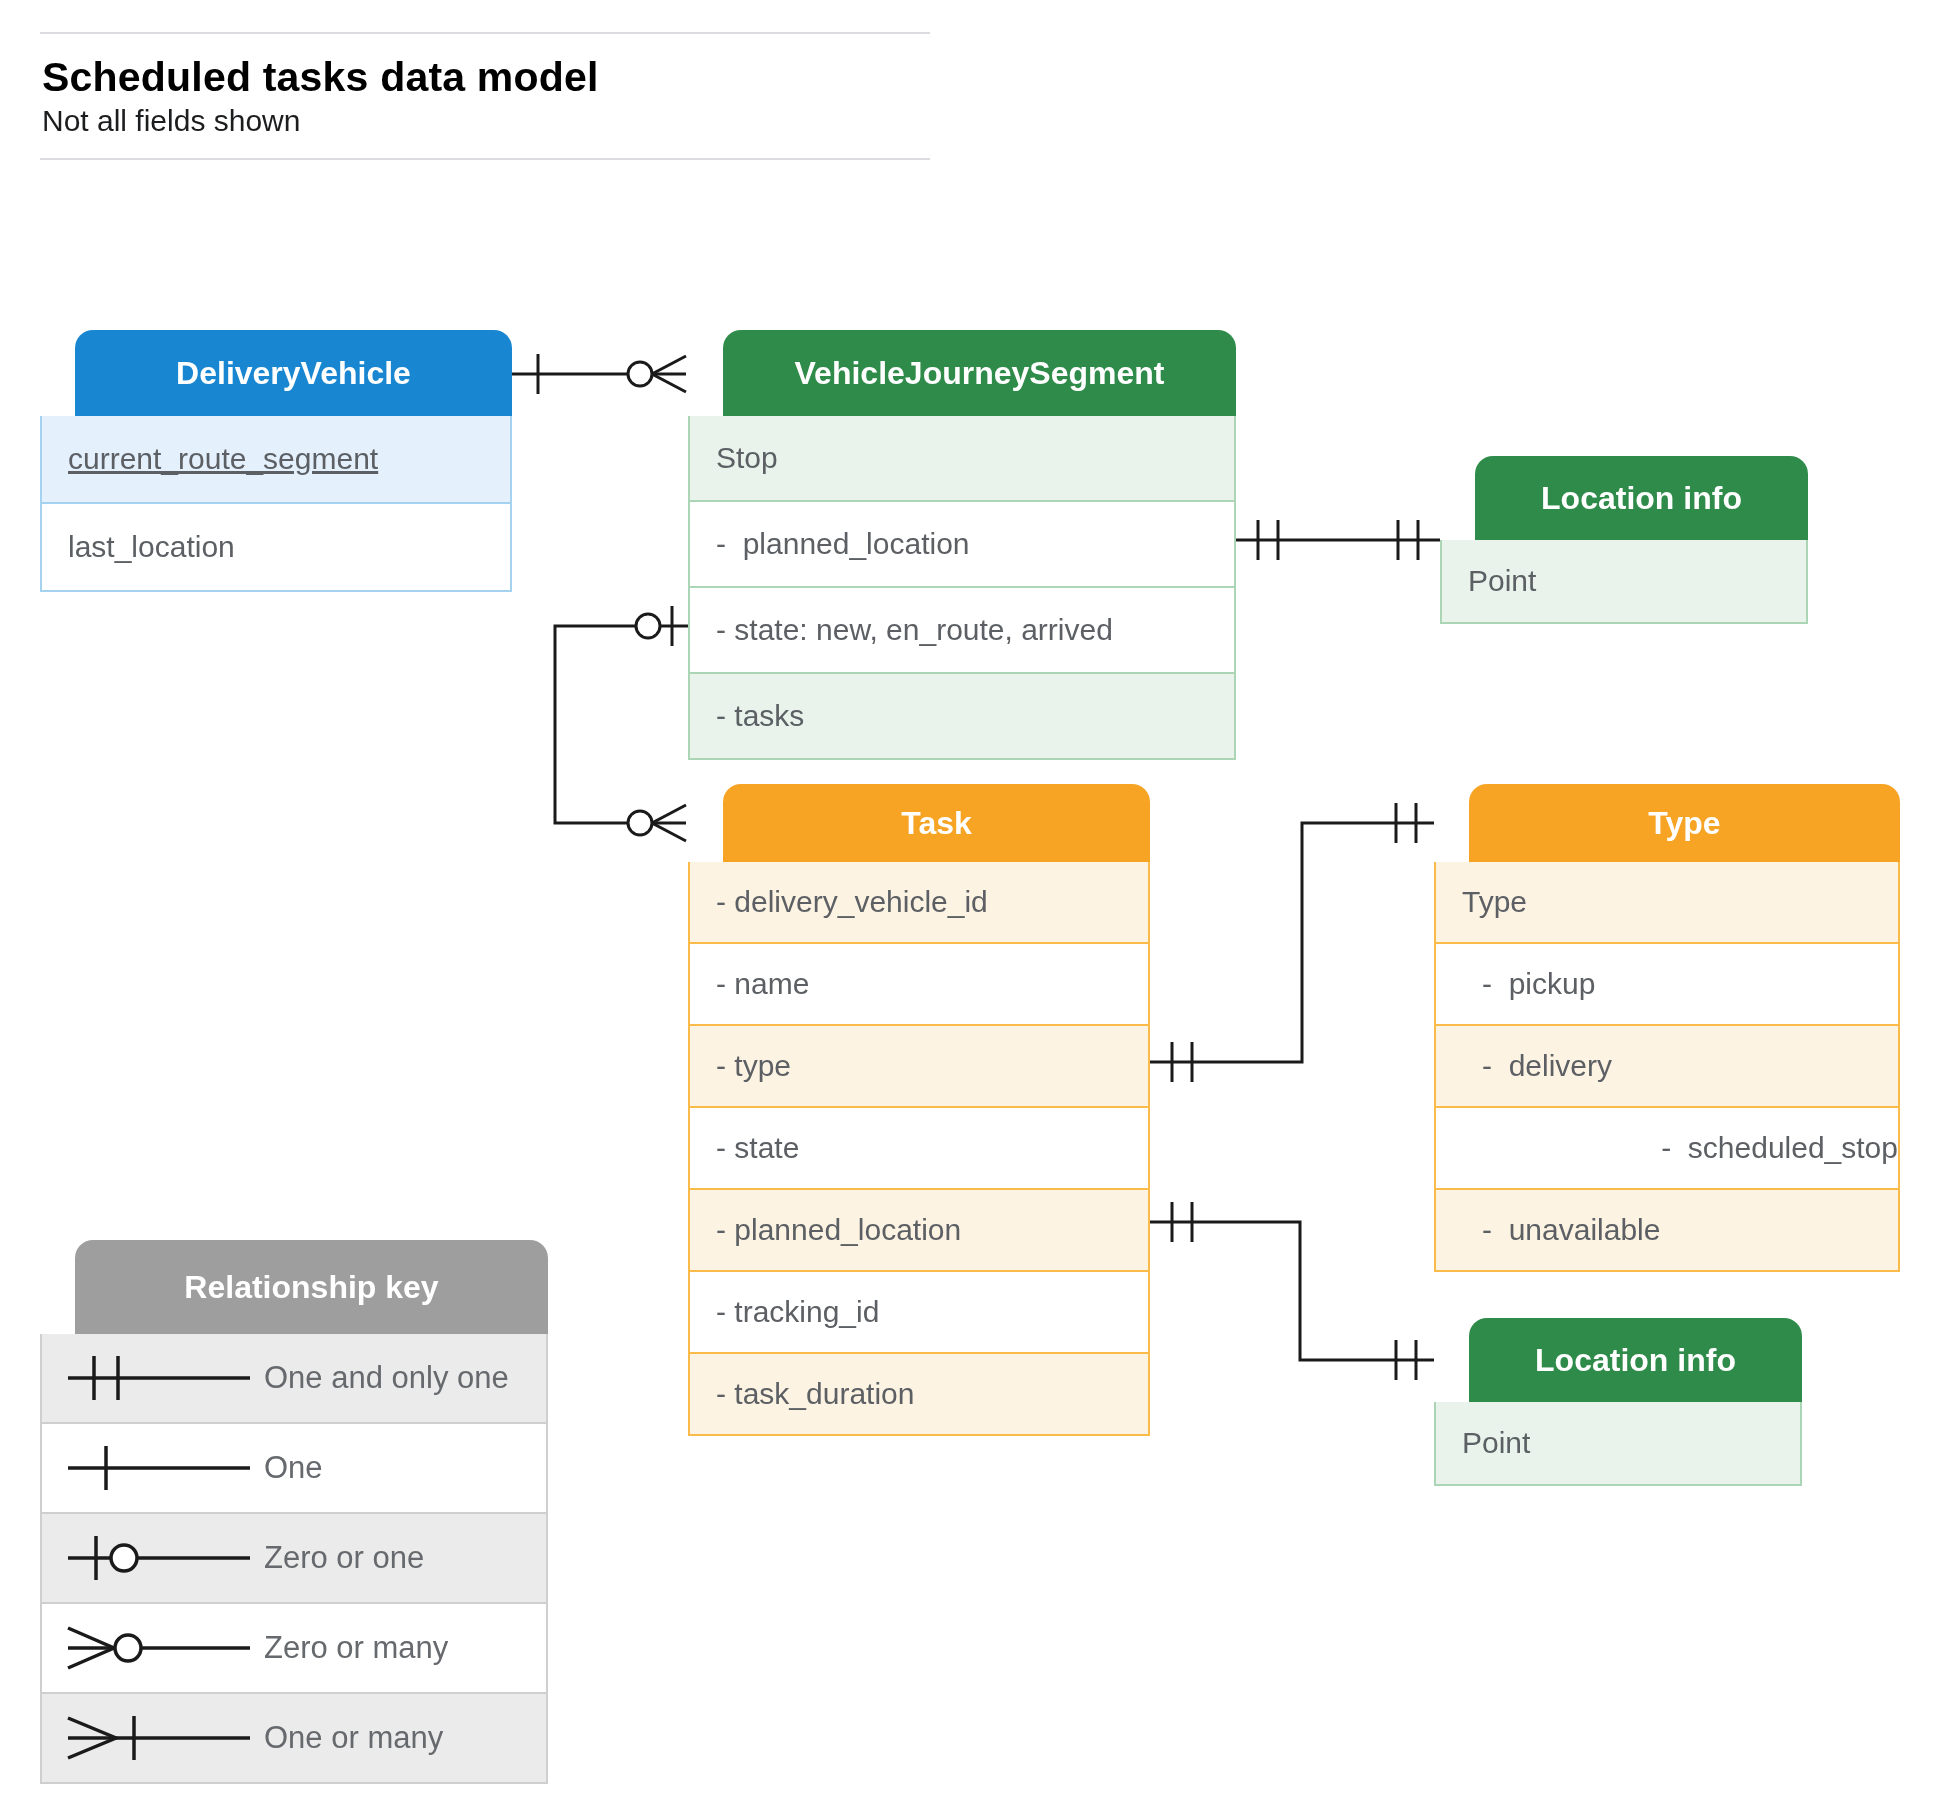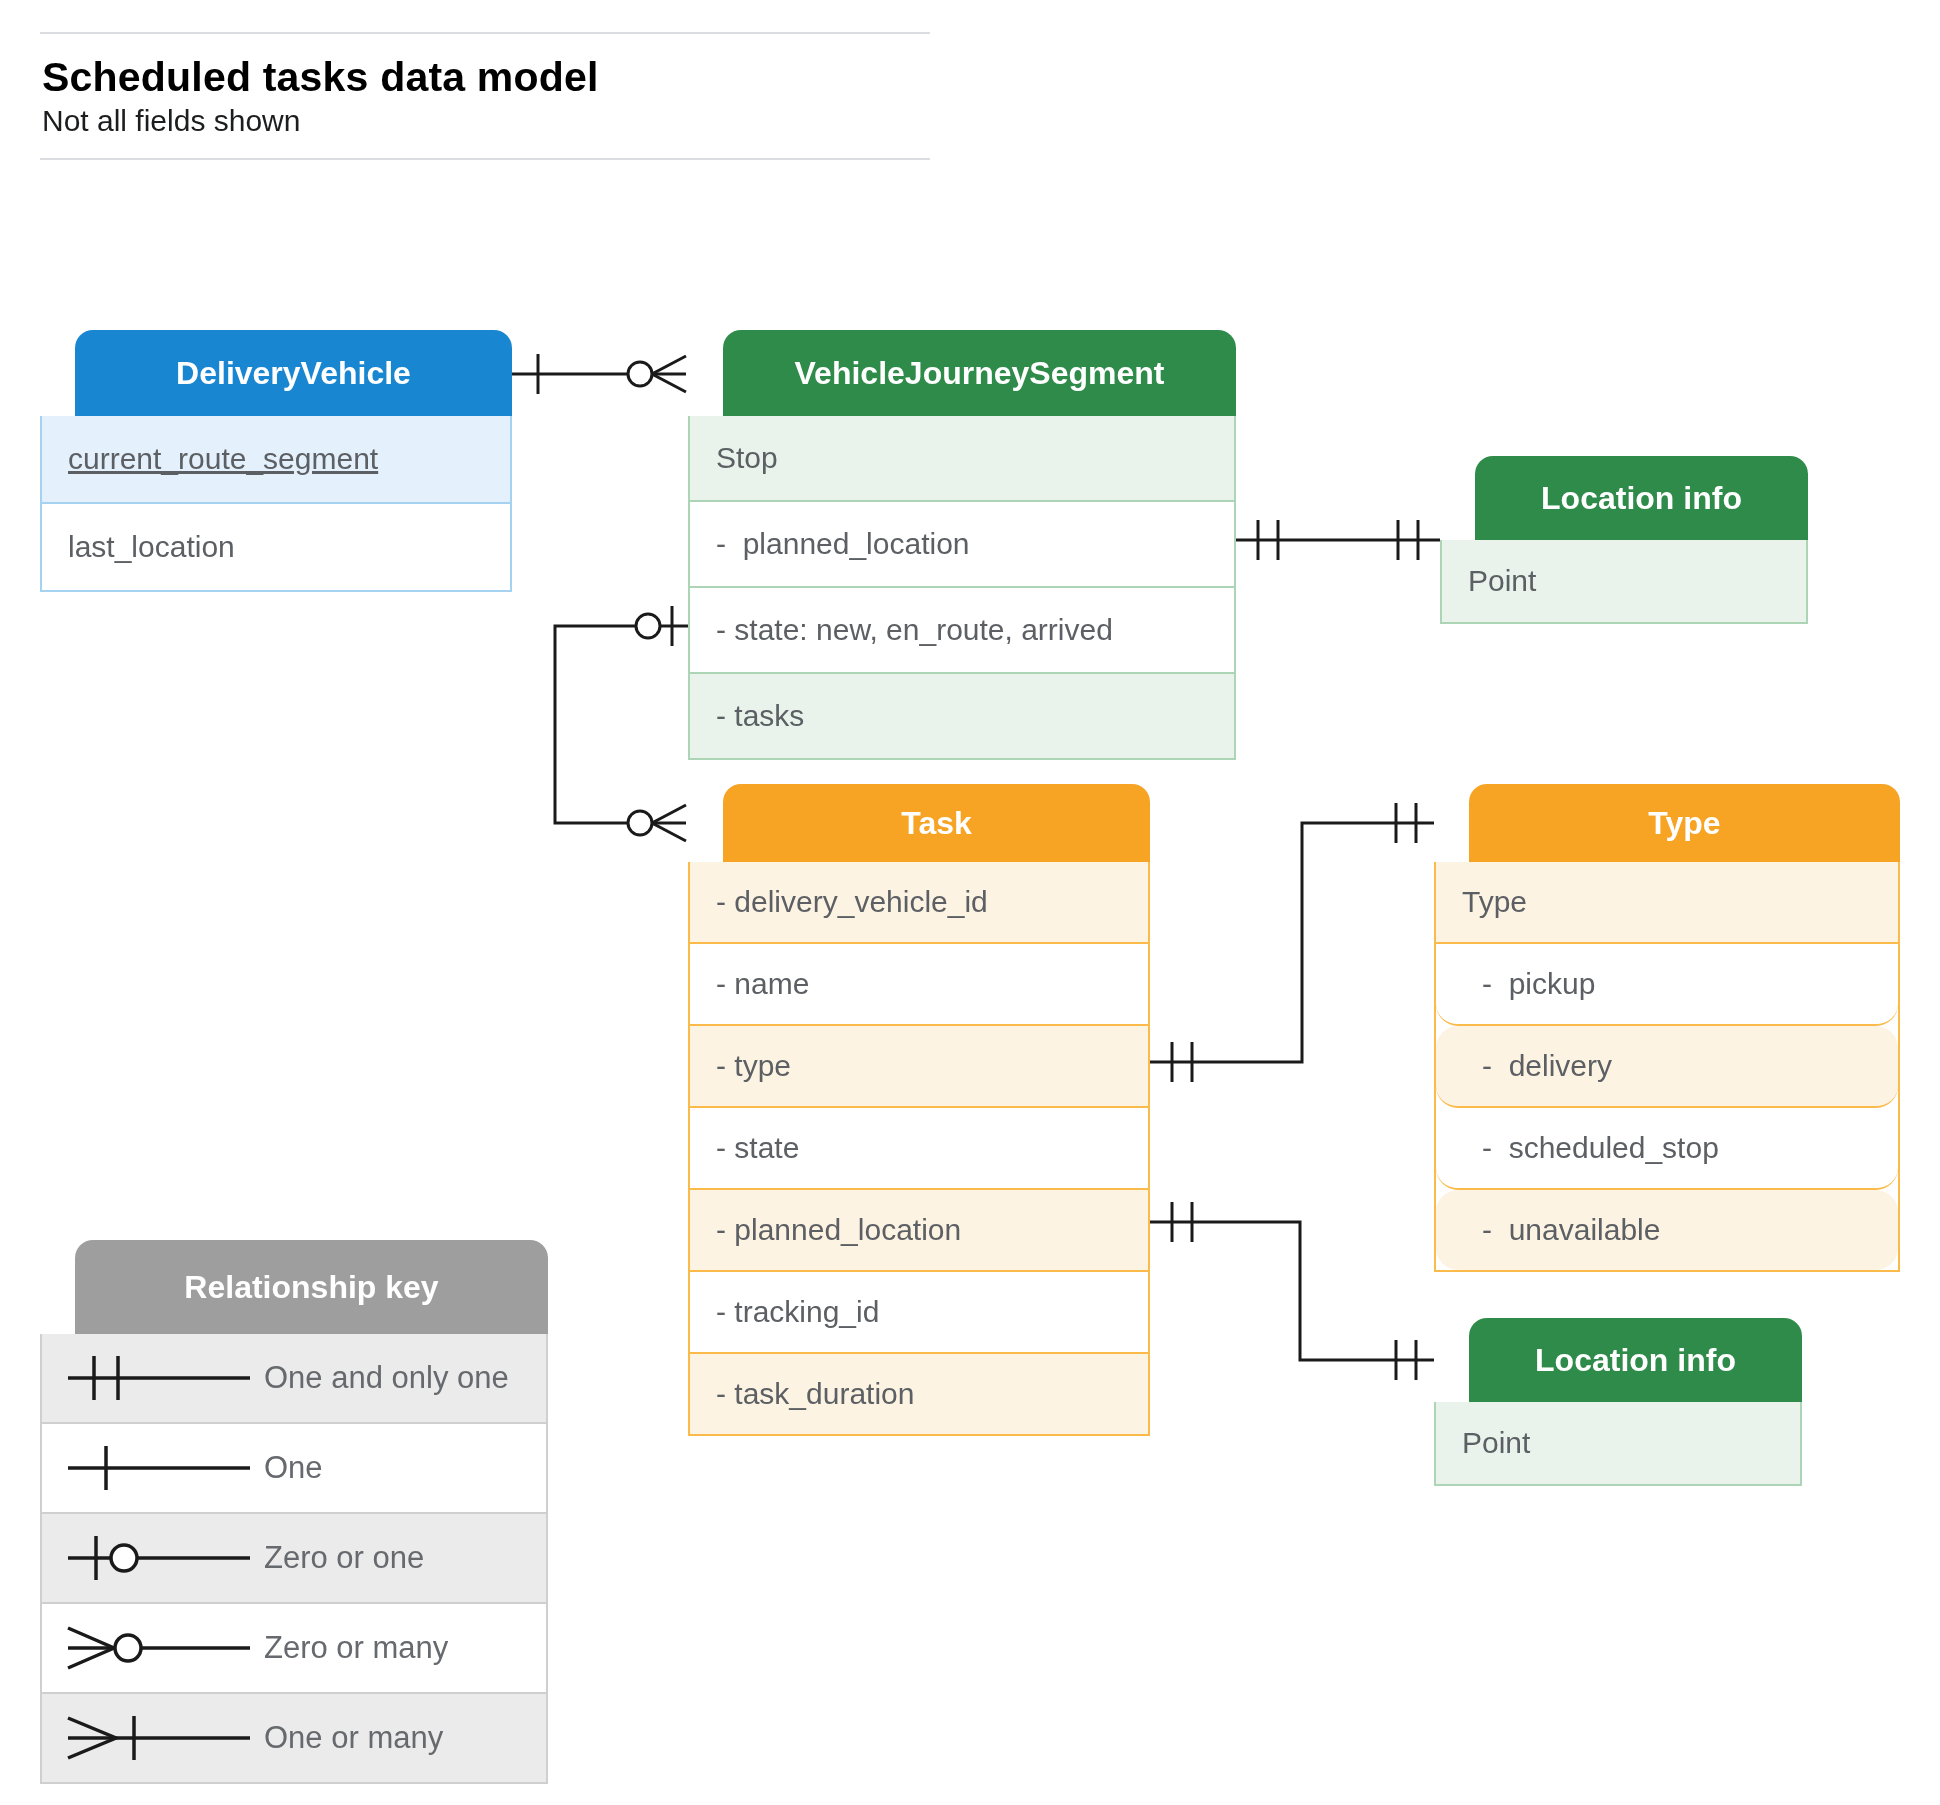--- a/index.html
+++ b/index.html
@@ -13,21 +13,21 @@
 
   
   .entity{position:absolute;}
   .entity .hd{border-radius:18px 18px 0 0;color:#fff;font-weight:700;font-size:32px;
     display:flex;align-items:center;justify-content:center;background:var(--hd);margin-left:35px;}
   .entity .rows{border:2px solid var(--bc);border-top:none;background:#fff;}
   .entity .row{display:flex;align-items:center;padding-left:26px;font-size:30px;color:#5c6064;
     border-bottom:2px solid var(--bc);white-space:pre;background:#fff;}
   .entity .row:last-child{border-bottom:none;}
   .entity .row.tint{background:var(--tint);}
-  .entity .row.indent{padding-left:46px;border-radius:22px;}
+  .entity .row.indent{padding-left:46px;}
 
   .theme-blue{--hd:#1886d1;--bc:#a6d2f2;--tint:#e4f0fc;}
   .theme-green{--hd:#2f8b4a;--bc:#abd5b5;--tint:#e9f3eb;}
   .theme-orange{--hd:#f7a324;--bc:#fbbb4a;--tint:#fdf3e2;}
   .theme-gray{--hd:#9e9e9e;--bc:#cfcfcf;--tint:#ebebeb;}
 
   
   #legend .row{gap:10px;}
   #legend .row .sym{flex:0 0 190px;margin-left:-4px;}
   #legend .lbl{font-size:31px;color:#66696d;white-space:nowrap;}
@@ -122,21 +122,21 @@
         <div class="row" style="height: 80px;"><span>- tracking_id</span></div>
         <div class="row tint" style="height: 80px;"><span>- task_duration</span></div>
       </div>
     </div>
   <div class="entity theme-orange" style="left: 1434px; top: 784px; width: 466px;">
       <div class="hd" style="height: 78px;">Type</div>
       <div class="rows">
         <div class="row tint" style="height: 80px;"><span>Type</span></div>
         <div class="row indent" style="height: 80px;"><span>-  pickup</span></div>
         <div class="row tint indent" style="height: 80px;"><span>-  delivery</span></div>
-        <div class="row indent" style="height: 80px;"><span>-  scheduled_stop</span></div>
+        <div class="row indent" style="height: 80px; justify-content: flex-end;"><span>-  scheduled_stop</span></div>
         <div class="row tint indent" style="height: 80px;"><span>-  unavailable</span></div>
       </div>
     </div>
   <div class="entity theme-green" style="left: 1434px; top: 1318px; width: 368px;">
       <div class="hd" style="height: 84px;">Location info</div>
       <div class="rows">
         <div class="row tint" style="height: 82px;"><span>Point</span></div>
       </div>
     </div>
 

